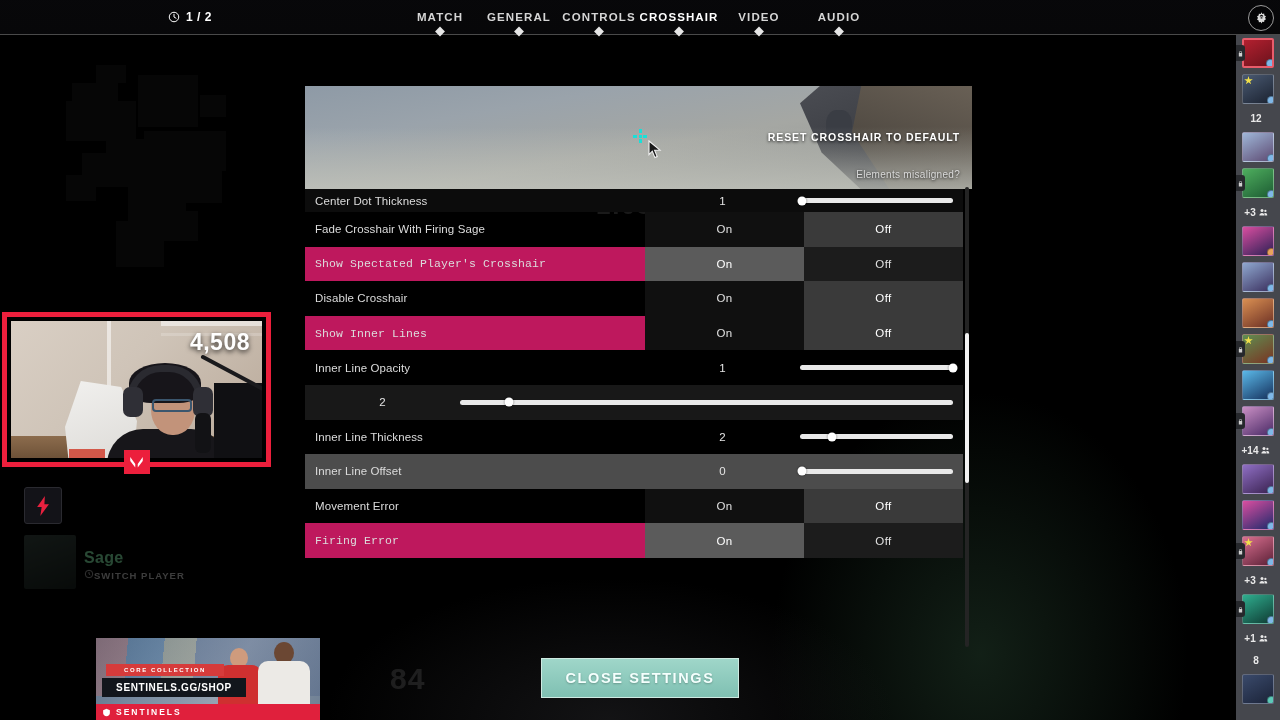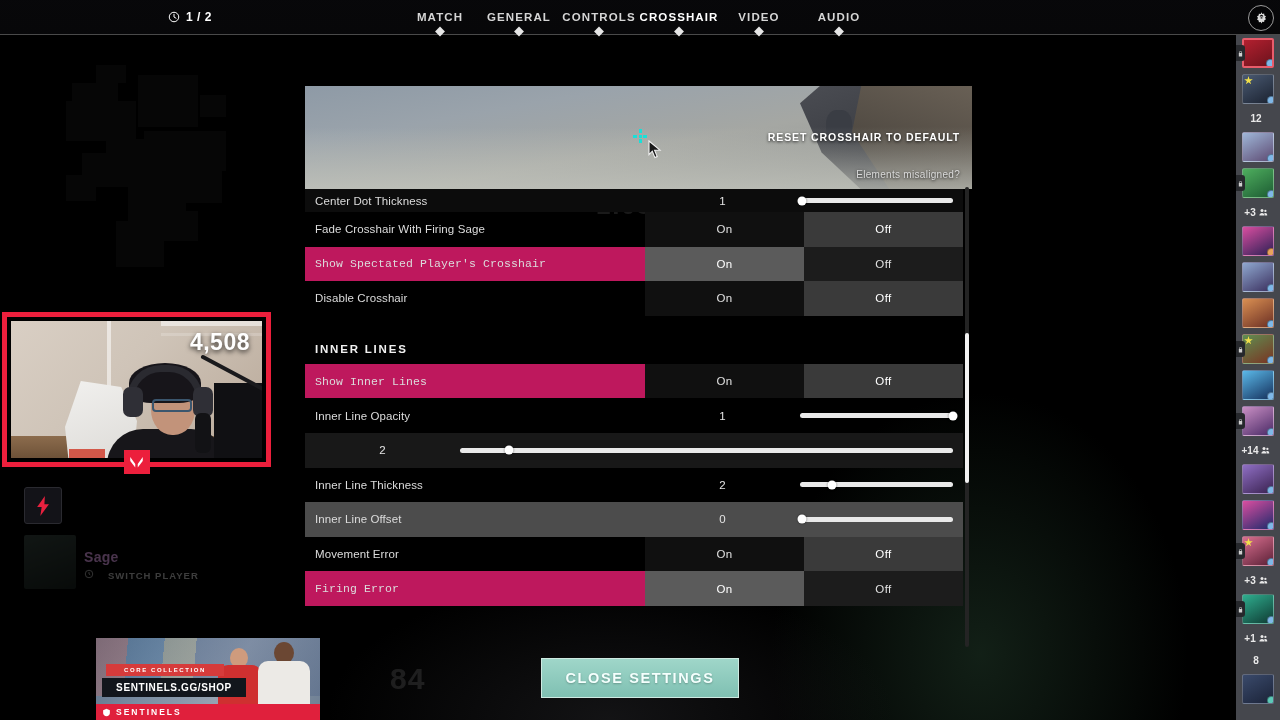--- a/index.html
+++ b/index.html
@@ -269,25 +269,25 @@
     position:absolute; left:24px; top:535px; width:230px; height:54px;
     opacity:.30;
   }
   #agent-portrait {
     position:absolute; left:0; top:0; width:52px; height:54px;
     background:linear-gradient(160deg,#3a4a44,#1b2420);
     border-radius:2px;
   }
   #agent-name {
     position:absolute; left:60px; top:14px;
-    font-size:14px; font-weight:bold; color:#f0abfc; letter-spacing:.3px;
+    font-size:16px; font-weight:bold; color:#86efac; letter-spacing:.3px;
   }
   #switch-player {
     position:absolute; left:60px; top:34px;
-    display:flex; align-items:center; gap:14px;
+    display:flex; align-items:center; gap:0;
     font-size:9.5px; font-weight:bold; letter-spacing:1px; color:#c8c8c8;
   }
 
   
   #ad-banner {
     position:absolute; left:96px; top:638px; width:224px; height:82px;
     overflow:hidden; background:#2a3a52; cursor:pointer;
   }
   #ad-photo {
     position:absolute; inset:0;
@@ -464,21 +464,20 @@
           <div class="toggle dk">Off</div>
         </div>
       </div>
       <div class="row">
         <div class="row-label">Disable Crosshair</div>
         <div class="toggle-group">
           <div class="toggle">On</div>
           <div class="toggle on sel-dim">Off</div>
         </div>
       </div>
-      <div class="section-head">INNER LINES</div>
       <div class="row alt">
         <div class="row-label">Show Inner Lines</div>
         <div class="toggle-group">
           <div class="toggle">On</div>
           <div class="toggle on sel-dim">Off</div>
         </div>
       </div>
       <div class="row">
         <div class="row-label">Inner Line Opacity</div>
         <div class="row-value">1</div>

